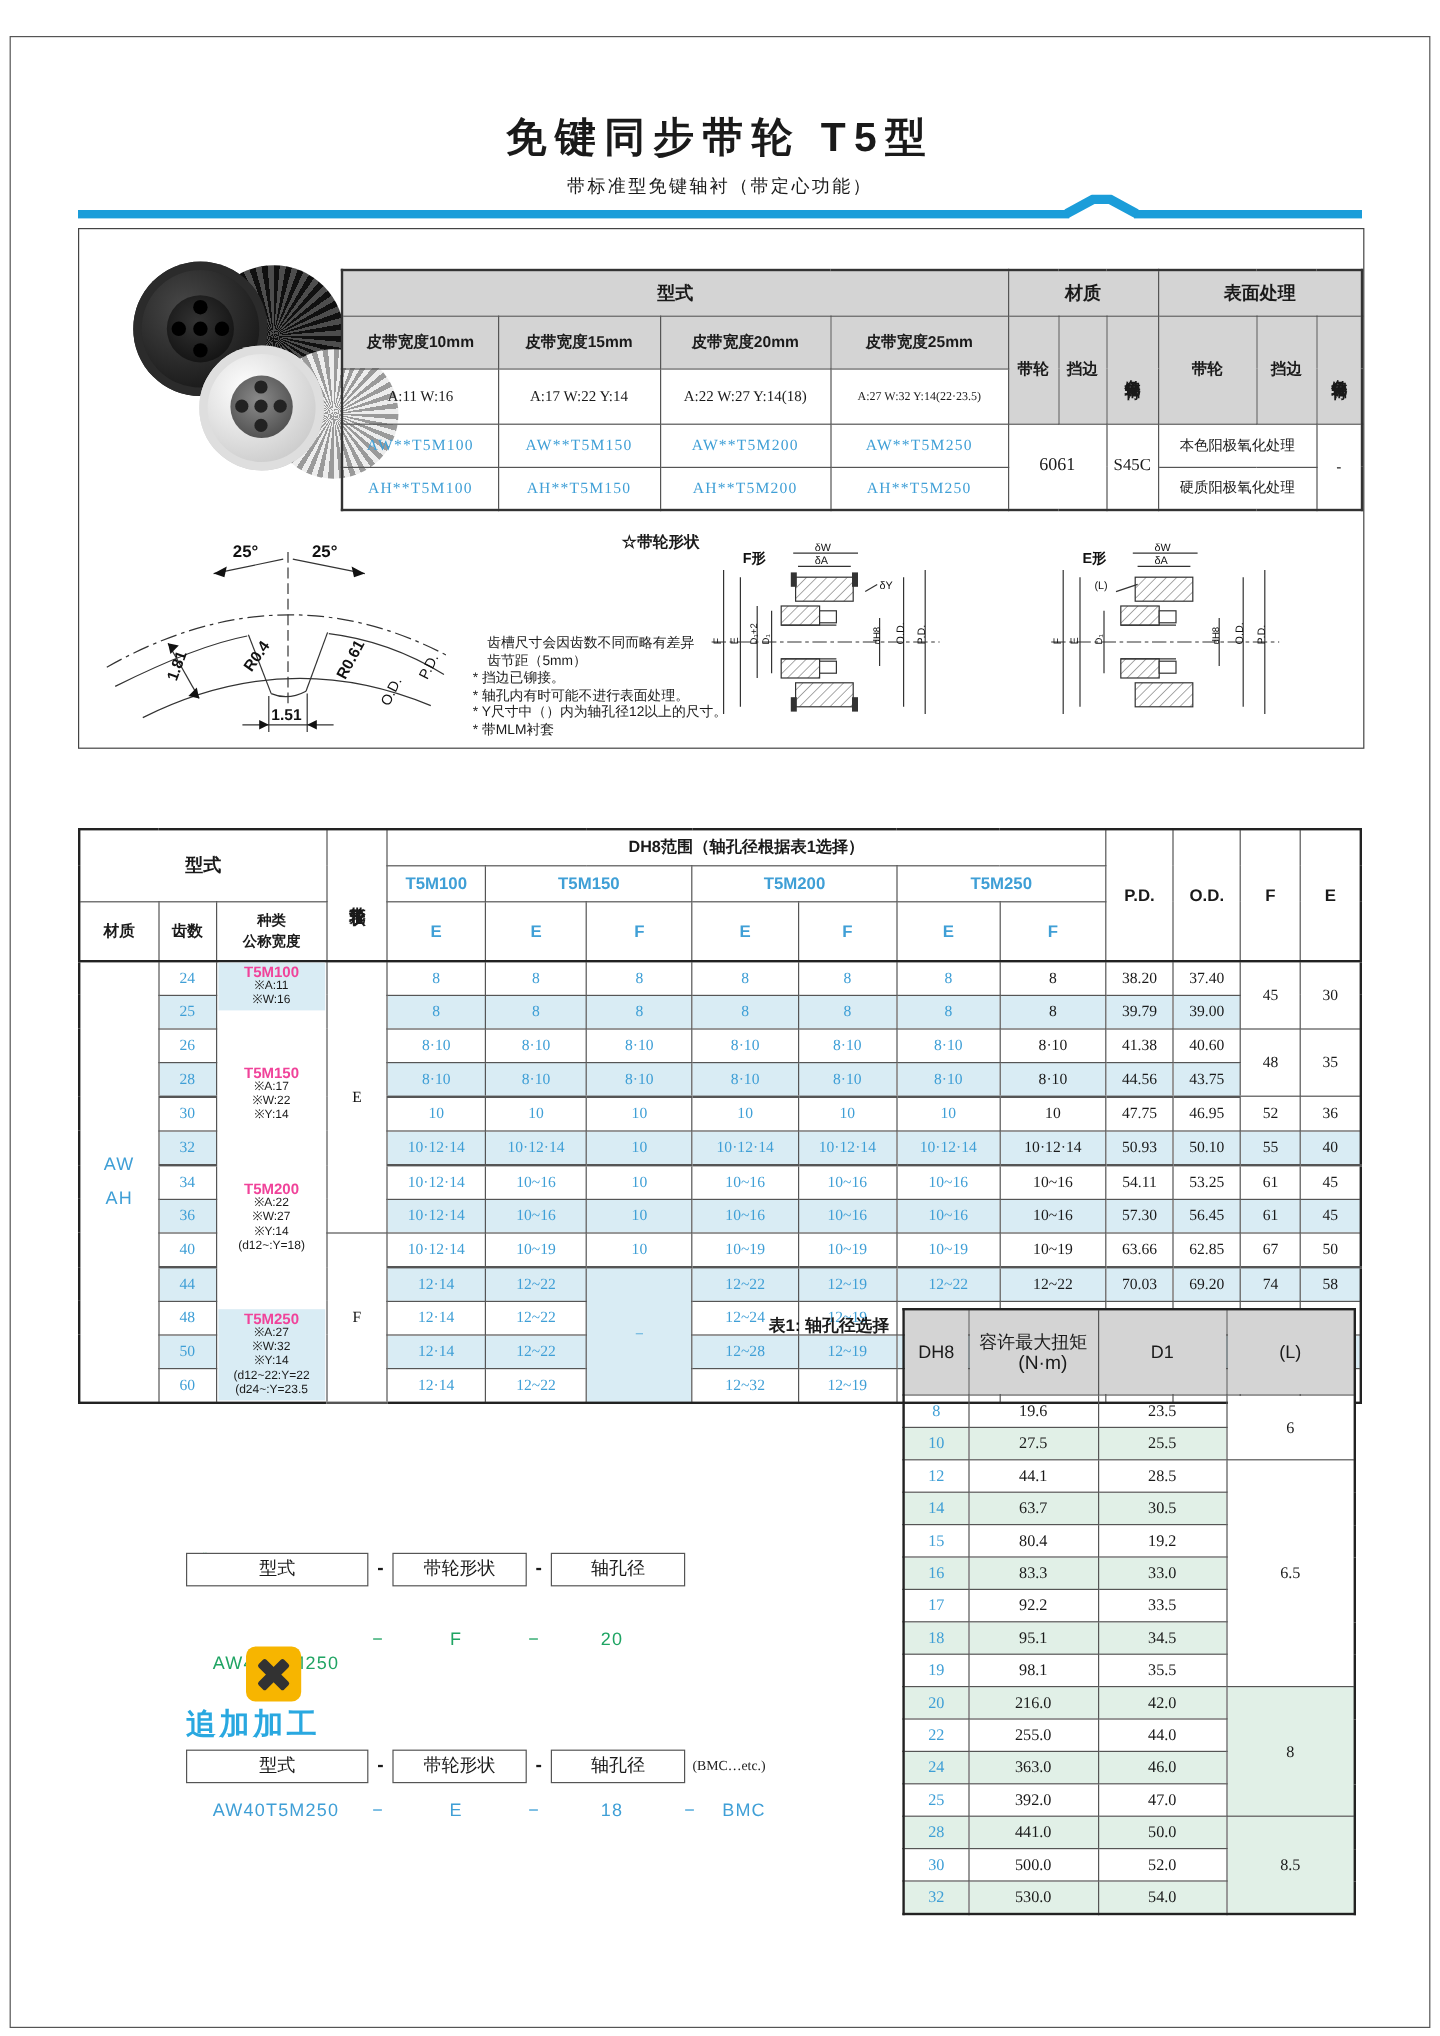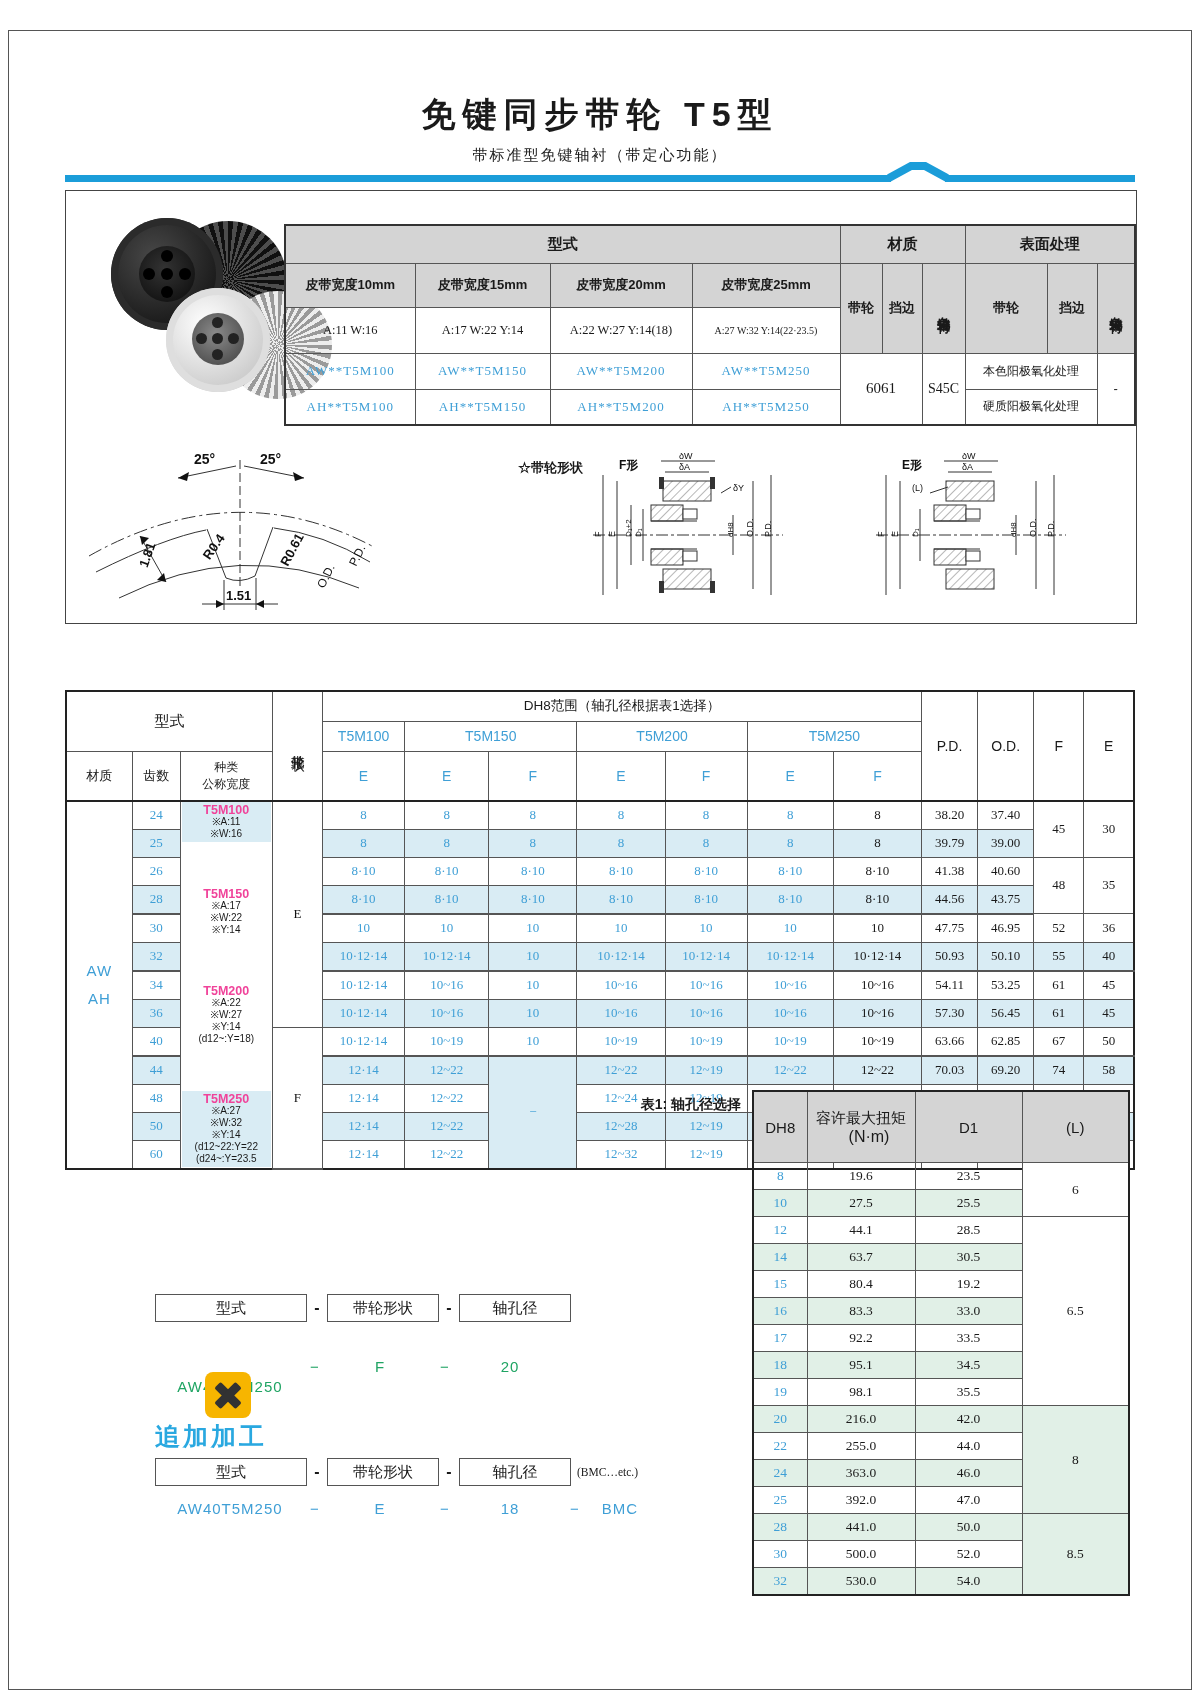--- a/index.html
+++ b/index.html
@@ -49,30 +49,30 @@
   .spec{position:absolute;left:218px;top:33px;width:850px;font-size:13px;border:2px solid #333;}
   .spec th,.spec td{padding:1px 2px;}
   .spec .r1{height:38px;font-size:15px;}
   .spec .r2{height:44px;}
   .spec .r3{height:46px;font-family:"Liberation Serif",serif;font-size:12.5px;}
   .spec .r4,.spec .r5{height:36px;}
   .spec .model{color:#3f9fd6;font-size:13px;letter-spacing:1px;font-family:"Liberation Serif",serif;}
   .spec .small{font-size:10px;}
 
   
-  .shape-title{left:452px;top:268px;font-size:13px;font-weight:bold;}
+  .shape-title{left:452px;top:252px;font-size:13px;font-weight:bold;}
   .notes{left:328px;top:338px;width:280px;font-size:11.5px;line-height:14.5px;}
   .notes div{white-space:nowrap;}
   .notes .indent{padding-left:12px;}
   svg text{font-family:"Liberation Sans",sans-serif;fill:#111;}
   .cadline{stroke:#333;fill:none;}
 
   
   .main-t{position:absolute;left:65px;top:690px;width:1070px;font-size:13px;border:2px solid #222;}
-  .main-t th{font-weight:normal;}
+  .main-t th{font-weight:bold;}
   .main-t thead th{background:#fff;}
   .main-t .hA{height:30px;font-size:13.5px;}
   .main-t .hB{height:30px;}
   .main-t .hB th{color:#3f9fd6;font-size:14px;}
   .main-t .hC th{height:46px;}
   .main-t .ef{color:#3f9fd6;font-size:14px;}
   .main-t thead{border-bottom:2px solid #222;}
   .main-t td{height:27px;padding:0 1px;font-family:"Liberation Serif",serif;font-size:13px;}
   .main-t tr.alt td{background:#d9ecf4;}
   .main-t td.merged{background:#fff;}
@@ -227,20 +227,28 @@
     <line class="cadline" x1="128" y1="178" x2="204" y2="178"></line>
     <polygon points="150,178 142,174 142,182" fill="#111"></polygon>
     <polygon points="182,178 190,174 190,182" fill="#111"></polygon>
     <text x="152" y="174" font-size="13" font-weight="bold">1.51</text>
     <text x="242" y="158" font-size="12" transform="rotate(-64 250 154)">O.D.</text>
     <text x="274" y="136" font-size="12" transform="rotate(-64 282 132)">P.D.</text>
   </svg>
 
   <div class="abs shape-title">☆带轮形状</div>
 
+  <div class="abs notes">
+      <div class="indent">齿槽尺寸会因齿数不同而略有差异</div>
+      <div class="indent">齿节距（5mm）</div>
+      <div>* 挡边已铆接。</div>
+      <div>* 轴孔内有时可能不进行表面处理。</div>
+      <div>* Y尺寸中（）内为轴孔径12以上的尺寸。</div>
+      <div>* 带MLM衬套</div>
+    </div>
 
   <svg class="abs" style="left:515px;top:262px;" width="215" height="162" viewBox="0 0 215 162">
     <defs>
       <pattern id="hf" width="6" height="6" patternTransform="rotate(45)" patternUnits="userSpaceOnUse">
         <line x1="0" y1="0" x2="0" y2="6" stroke="#888" stroke-width="1.2"></line>
       </pattern>
     </defs>
     <text x="38" y="16" font-size="12" font-weight="bold">F形</text>
     <line class="cadline" x1="12" y1="82" x2="202" y2="82" stroke-dasharray="12 3 3 3"></line>
     <rect x="82" y="28" width="48" height="20" fill="url(#hf)" stroke="#333"></rect>

